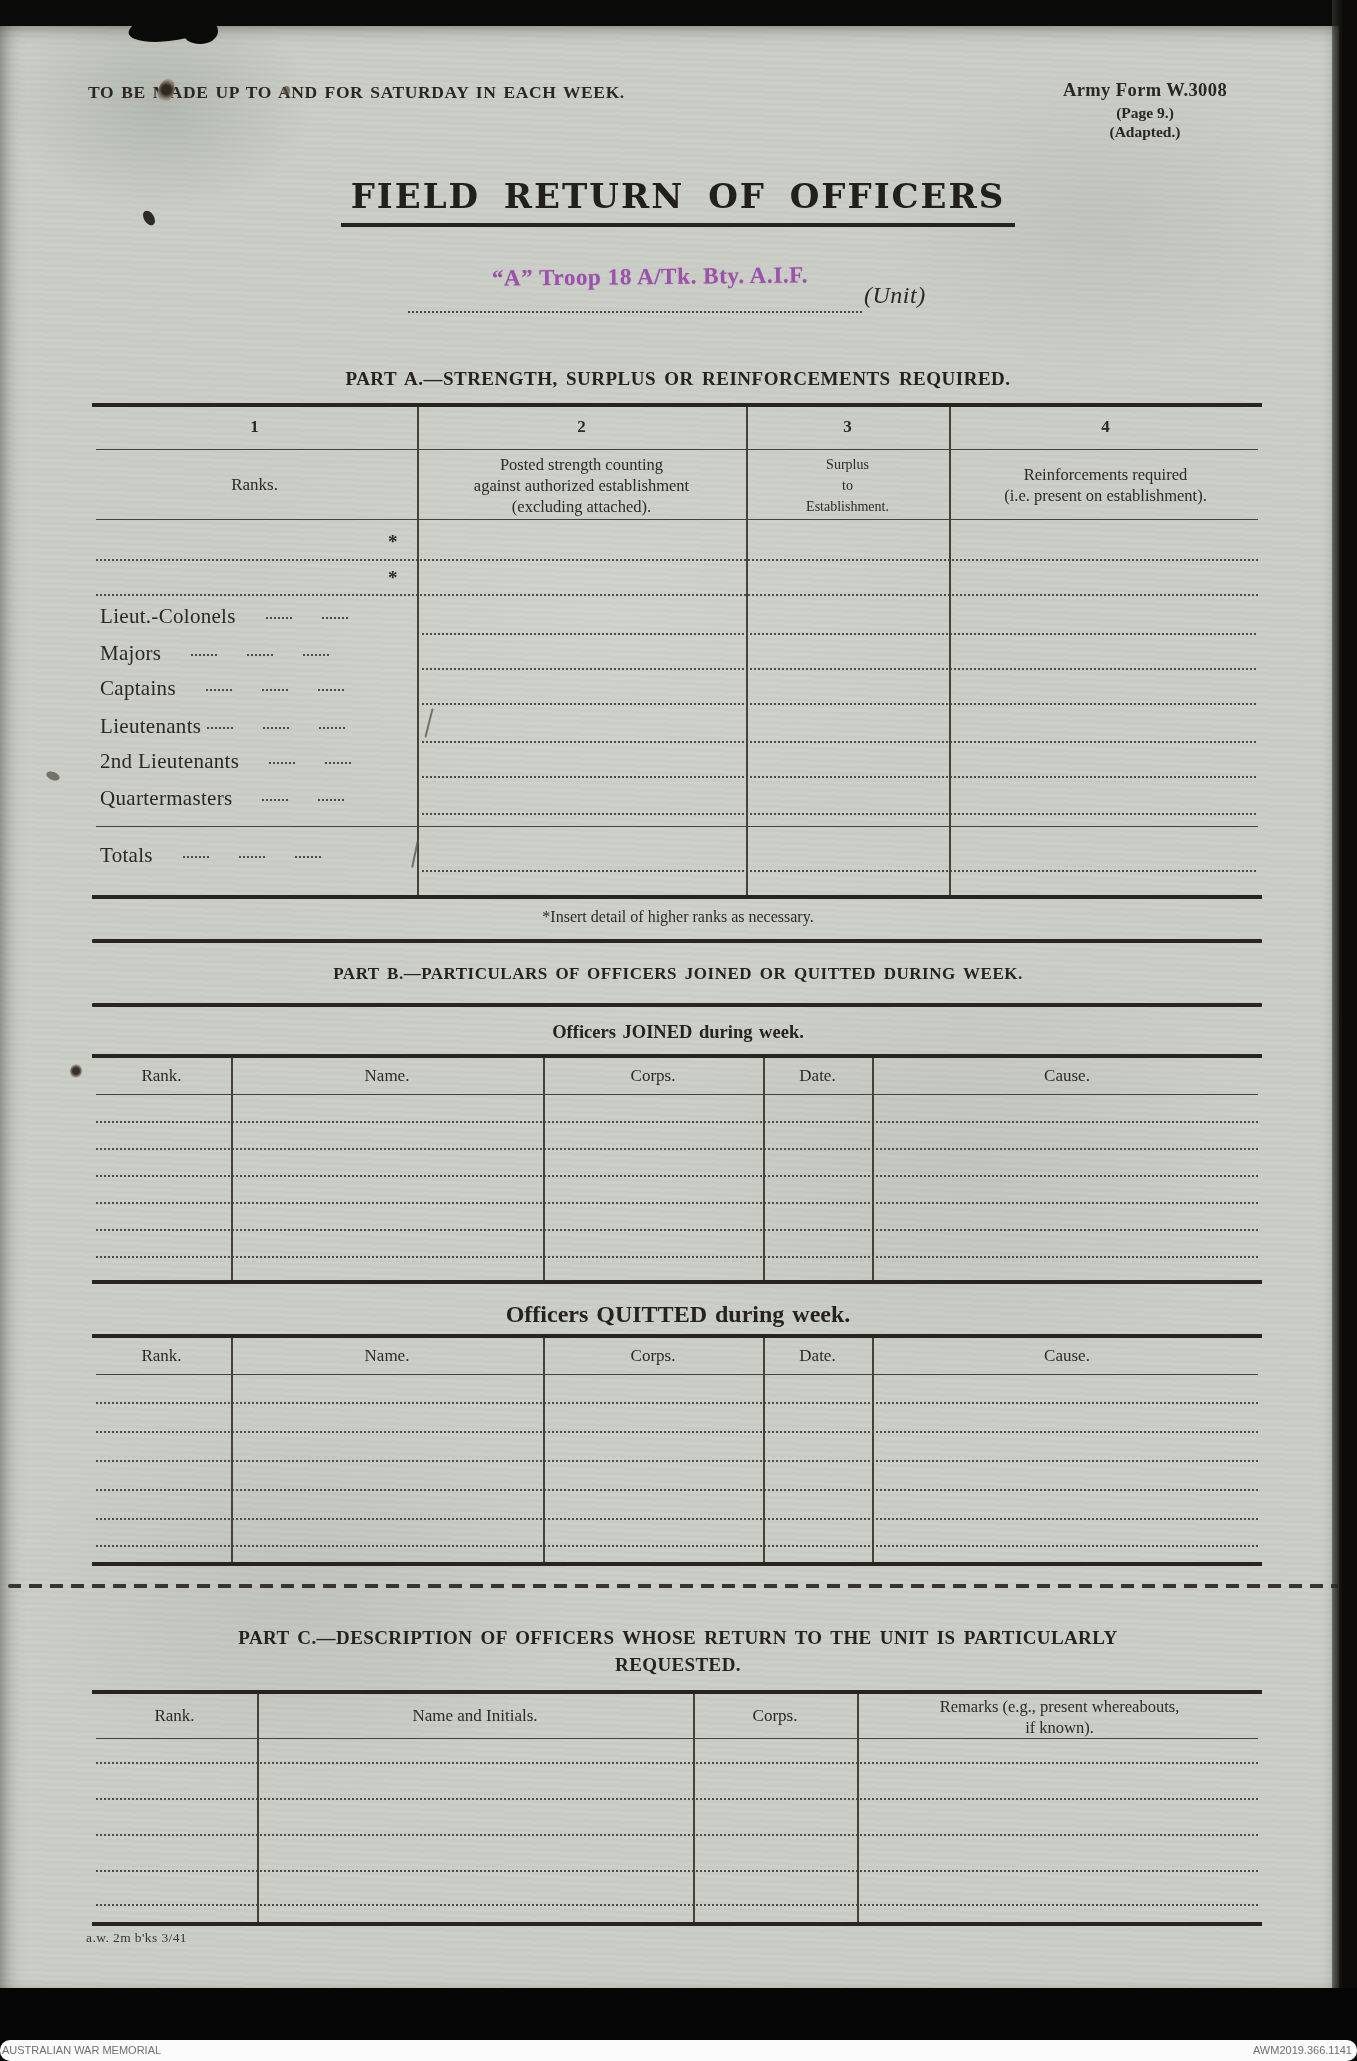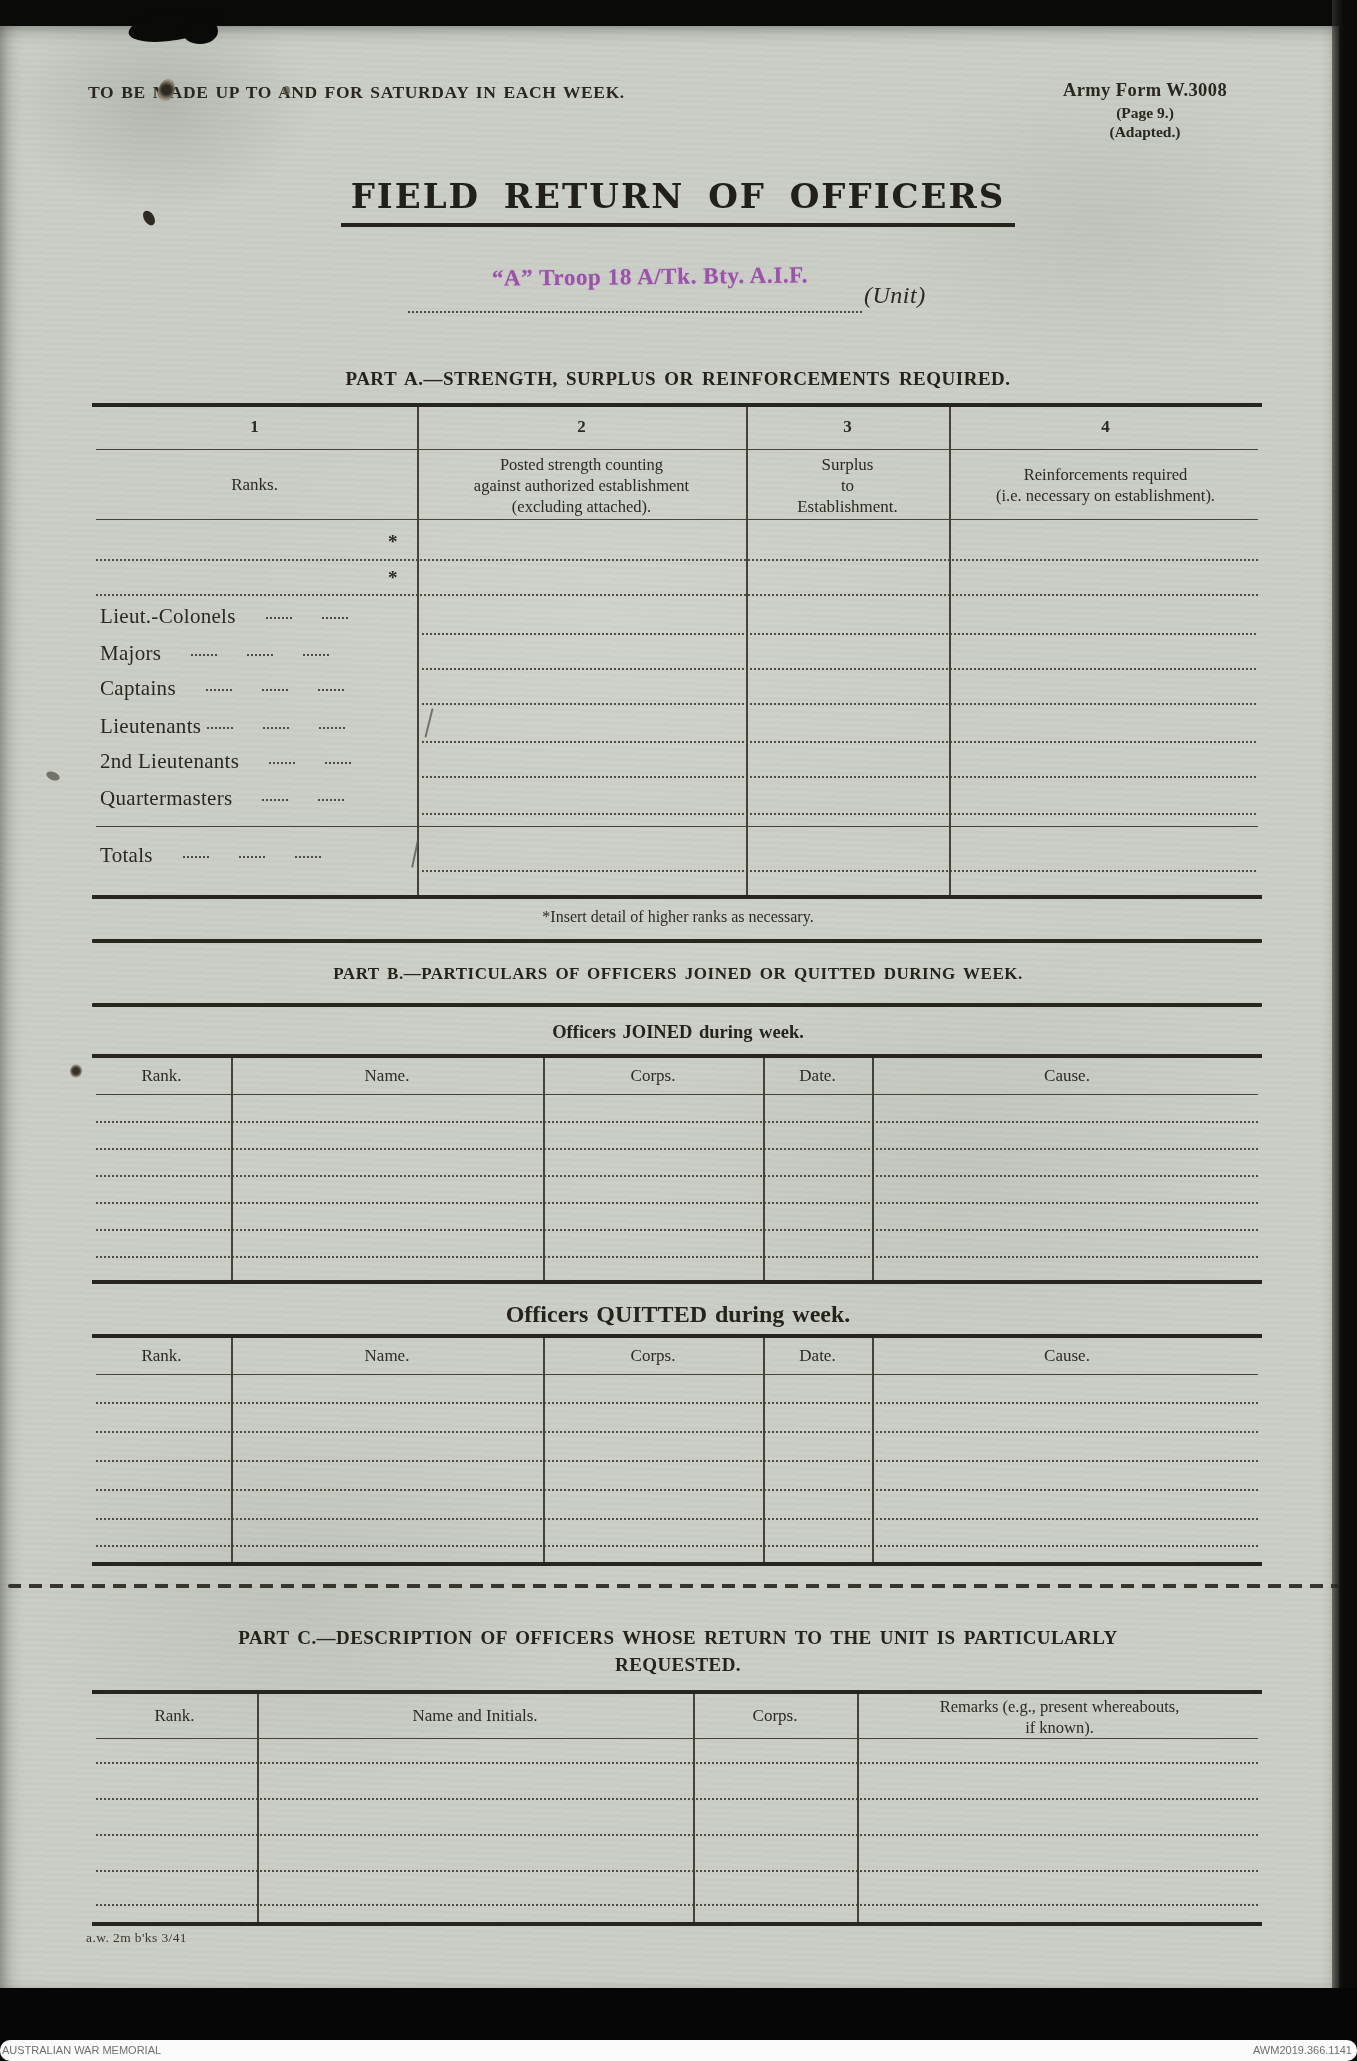--- a/index.html
+++ b/index.html
@@ -71,28 +71,28 @@
       <div class="cell" style="left:857px;top:10px;width:313px;font-size:17px;font-weight:bold;">4</div>
 
       <div class="hline" style="left:4px;top:42px;width:1162px;"></div>
 
       <div class="cell" style="left:0;top:44px;width:325px;height:68px;display:flex;align-items:center;justify-content:center;font-size:17px;">Ranks.</div>
       <div class="cell" style="left:325px;top:44px;width:329px;height:68px;display:flex;flex-direction:column;align-items:center;justify-content:center;font-size:16.5px;line-height:21px;">
         <span>Posted strength counting</span>
         <span>against authorized establishment</span>
         <span>(excluding attached).</span>
       </div>
-      <div class="cell" style="left:654px;top:44px;width:203px;height:68px;display:flex;flex-direction:column;align-items:center;justify-content:center;font-size:17px;line-height:21px;">
+      <div class="cell" style="left:654px;top:44px;width:203px;height:68px;display:flex;flex-direction:column;align-items:center;justify-content:center;font-size:14px;line-height:21px;">
         <span>Surplus</span>
         <span>to</span>
         <span>Establishment.</span>
       </div>
       <div class="cell" style="left:857px;top:44px;width:313px;height:68px;display:flex;flex-direction:column;align-items:center;justify-content:center;font-size:16.5px;line-height:21px;">
         <span>Reinforcements required</span>
-        <span>(i.e. necessary on establishment).</span>
+        <span>(i.e. present on establishment).</span>
       </div>
 
       <div class="hline" style="left:4px;top:112px;width:1162px;"></div>
 
       <div class="abs" style="left:296px;top:124px;font-size:19px;font-weight:bold;color:#2b2822;">*</div>
       <div class="dotrow" style="left:4px;top:152px;width:1162px;"></div>
       <div class="abs" style="left:296px;top:160px;font-size:19px;font-weight:bold;color:#2b2822;">*</div>
       <div class="dotrow" style="left:4px;top:187px;width:1162px;"></div>
 
       <div class="rankrow" style="top:197px;">

